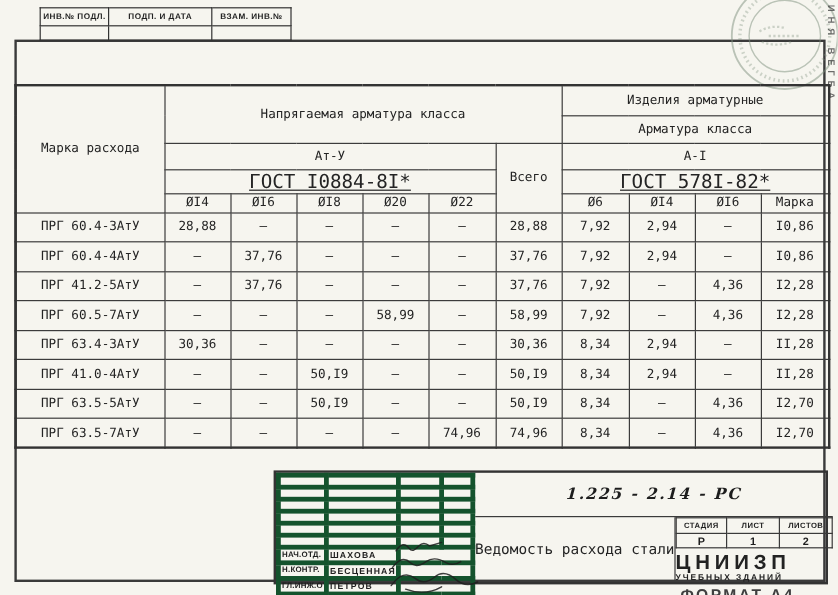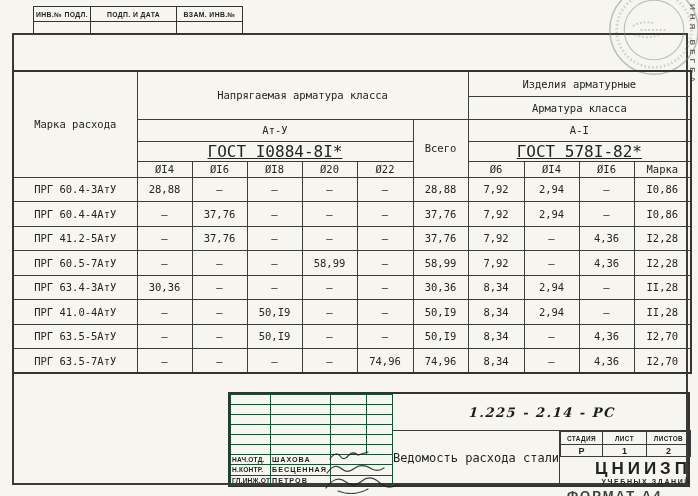--- a/index.html
+++ b/index.html
@@ -42,21 +42,21 @@
   table.main td.gost{font-size:16px;text-decoration:underline;}
   table.main tr.drow{height:24.5px;}
 
   
   .titleblock{
     position:absolute;left:228px;top:392px;width:462px;height:95px;
     border:2px solid #333;box-sizing:border-box;display:flex;background:transparent;
   }
   table.sigtable{border-collapse:collapse;table-layout:fixed;width:162px;flex:0 0 162px;}
   table.sigtable td{
-    border:1px solid #14532d;box-sizing:border-box;
+    border:4px solid #14532d;box-sizing:border-box;
     font-size:6.6px;font-weight:bold;letter-spacing:.2px;
     vertical-align:middle;padding:0 1px;white-space:nowrap;overflow:hidden;color:#1f1f1f;
   }
   table.sigtable td.name{font-size:7.2px;letter-spacing:1px;}
   .tb-right{flex:1;display:flex;flex-direction:column;}
   .docnum-zone{
     height:36px;border-bottom:1px solid #3a3a3a;
     display:flex;align-items:center;justify-content:center;
   }
   .docnum{
@@ -70,21 +70,21 @@
   }
   .doc-title{font-family:"DejaVu Sans Mono",monospace;font-size:12px;color:#242424;white-space:nowrap;}
   .stamp-col{flex:1;display:flex;flex-direction:column;}
   table.stage{border-collapse:collapse;table-layout:fixed;width:100%;}
   table.stage td{
     border:1px solid #3a3a3a;text-align:center;vertical-align:middle;
     padding:0;white-space:nowrap;overflow:hidden;color:#1f1f1f;
   }
   table.stage tr.sthead td{font-size:6.4px;font-weight:bold;letter-spacing:.4px;height:12px;}
   table.stage tr.stval td{font-size:9px;font-weight:bold;height:11px;}
-  .org-box{flex:1;text-align:right;padding-top:3px;}
+  .org-box{flex:1;text-align:left;padding-top:3px;}
   .org-name{
     font-size:17px;font-weight:bold;letter-spacing:4px;color:#222;
     line-height:17px;
   }
   .org-sub{
     font-size:7px;font-weight:bold;letter-spacing:1.6px;color:#222;margin-top:1px;
   }
 
   .format-note{
     position:absolute;left:543px;top:488px;

